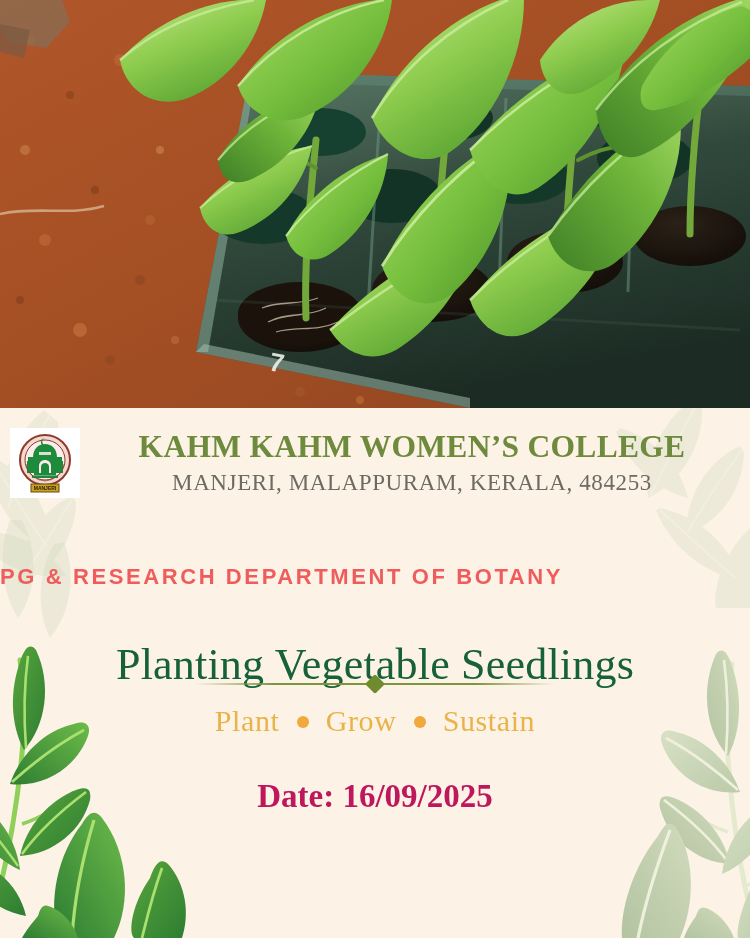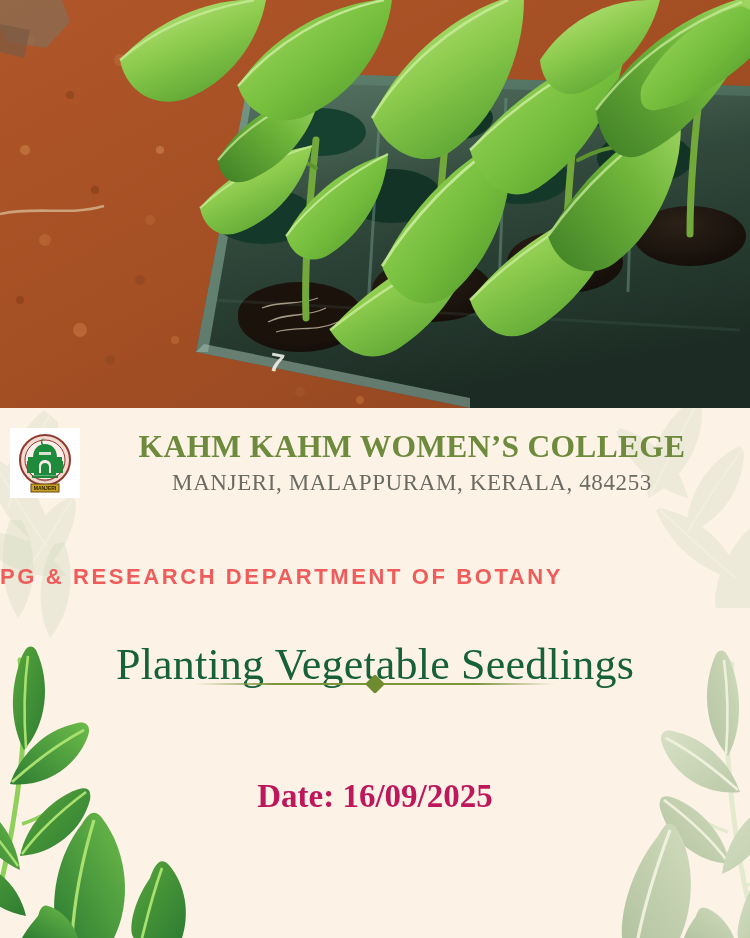--- a/index.html
+++ b/index.html
@@ -348,20 +348,27 @@
 
     <div class="dept">PG &amp; RESEARCH DEPARTMENT OF BOTANY</div>
 
     <div class="title">Planting Vegetable Seedlings</div>
 
     <div class="divider">
       <div class="bar"></div>
       <div class="dia"></div>
     </div>
 
+    <div class="tagline">
+      <span>Plant</span>
+      <span class="dot"></span>
+      <span>Grow</span>
+      <span class="dot"></span>
+      <span>Sustain</span>
+    </div>
 
     <div class="details">
       <div>Date: 16/09/2025</div>
     </div>
 
     <div class="leafL">
       <svg width="210" height="300" viewBox="0 0 210 300" xmlns="http://www.w3.org/2000/svg">
         <defs>
           <linearGradient id="dl1" x1="0" y1="0" x2="1" y2="1">
             <stop offset="0%" stop-color="#58A63C"></stop>

